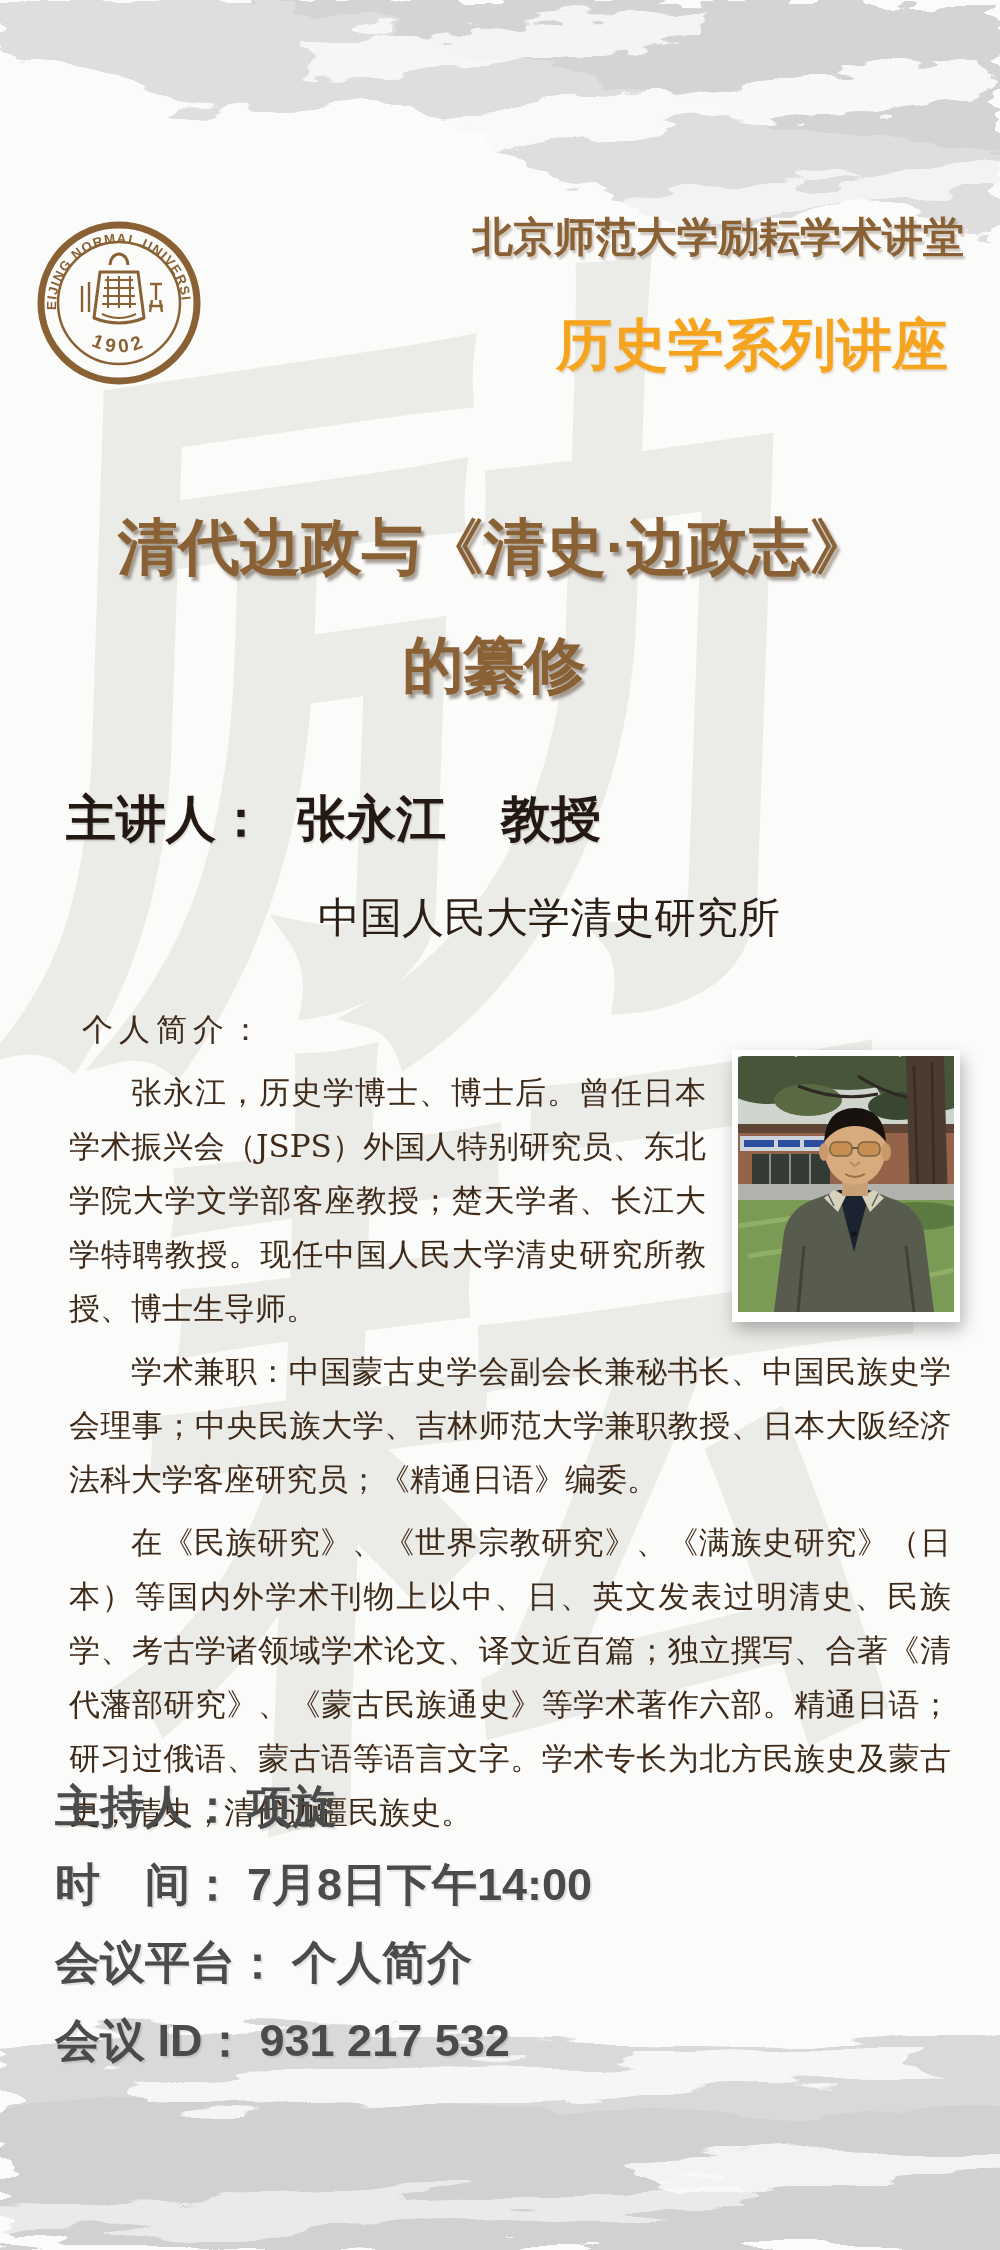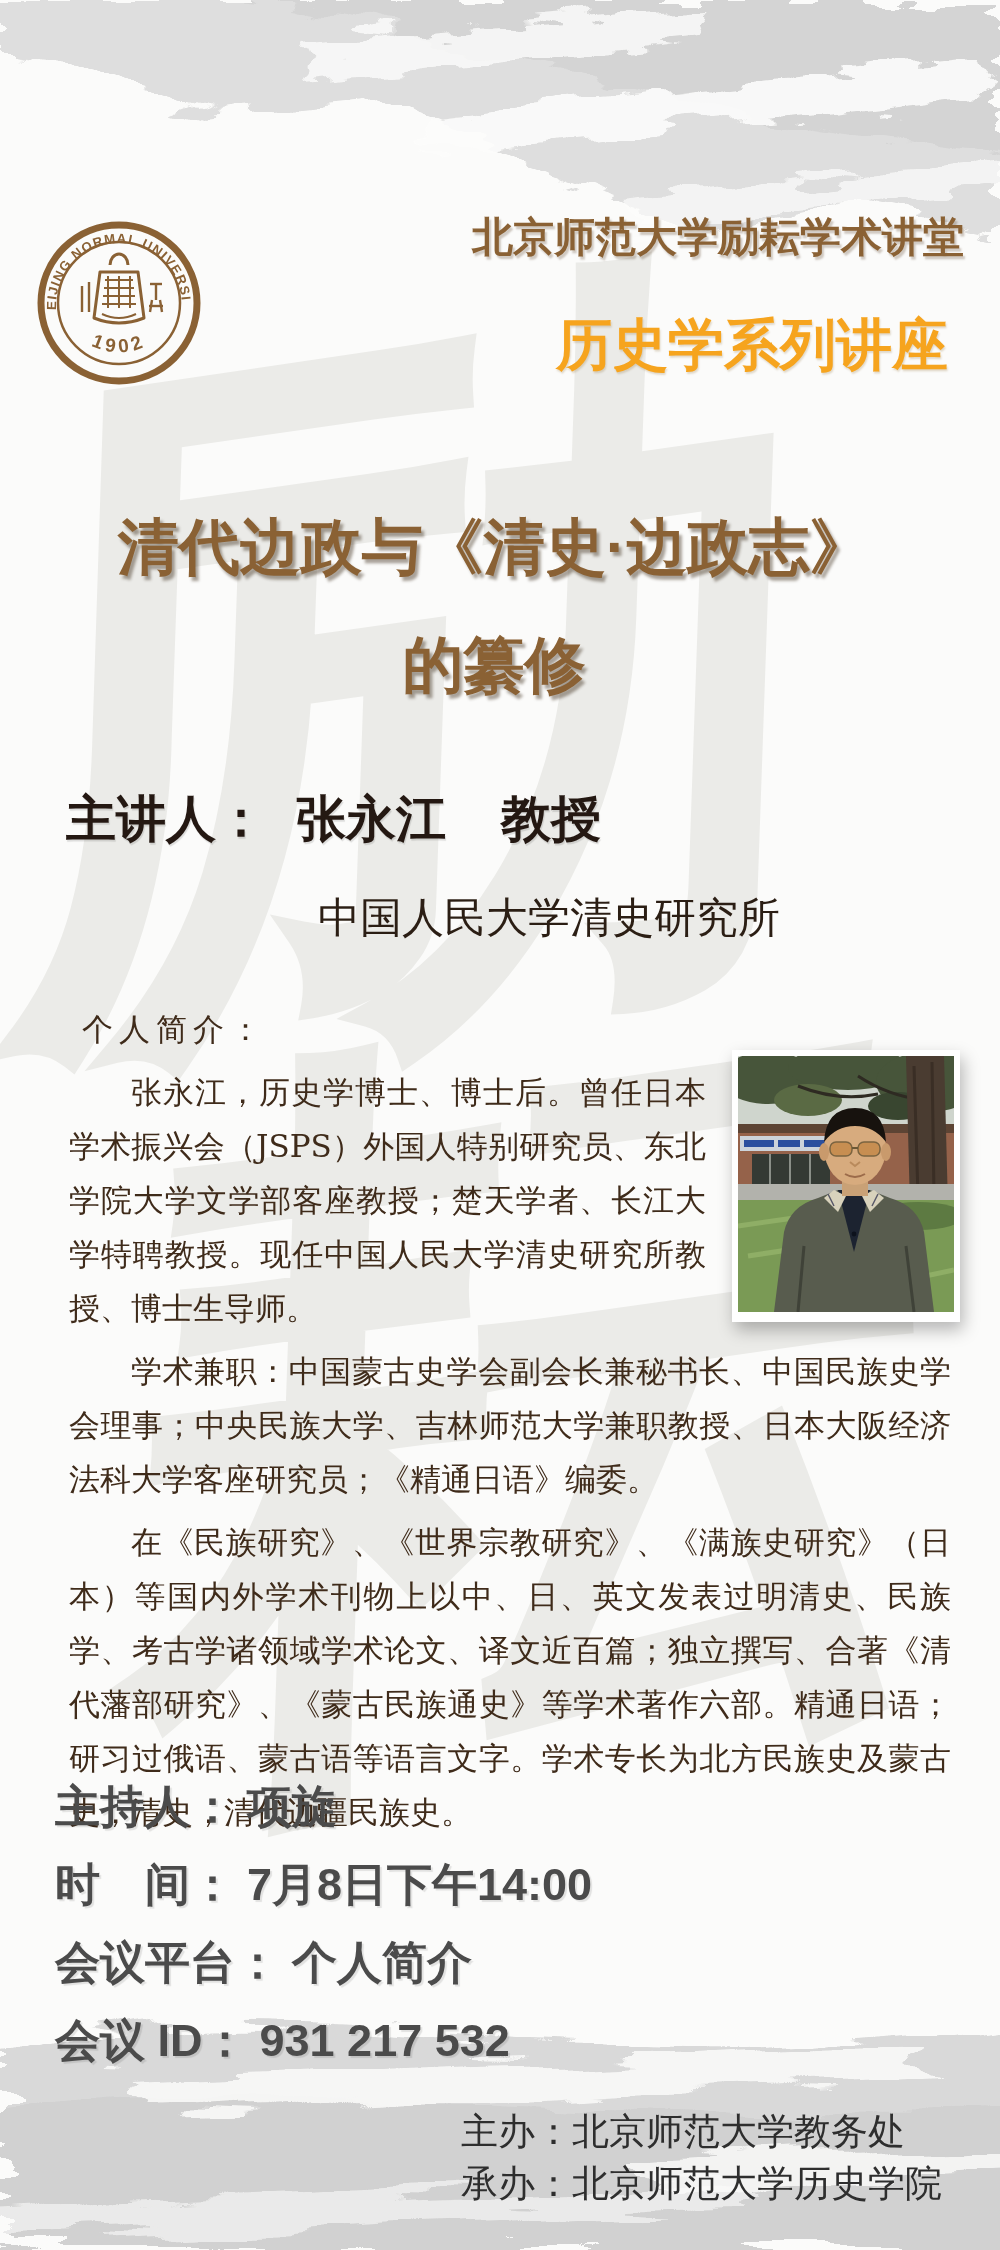--- a/index.html
+++ b/index.html
@@ -196,18 +196,14 @@
     <p>在《民族研究》、《世界宗教研究》、《满族史研究》（日本）等国内外学术刊物上以中、日、英文发表过明清史、民族学、考古学诸领域学术论文、译文近百篇；独立撰写、合著《清代藩部研究》、《蒙古民族通史》等学术著作六部。精通日语；研习过俄语、蒙古语等语言文字。学术专长为北方民族史及蒙古史，清史，清代边疆民族史。</p>
   </div>
 
   <div class="details">
     <div><span>主持人：</span><span class="val">项旋</span></div>
     <div><span>时　间：</span><span class="val">7月8日下午14:00</span></div>
     <div><span>会议平台：</span><span class="val">个人简介</span></div>
     <div><span>会议 ID：</span><span class="val">931 217 532</span></div>
   </div>
 
-  <div class="footer">
-    <div>主办：北京师范大学教务处</div>
-    <div>承办：北京师范大学历史学院</div>
-  </div>
 
 </div>
 
 </body></html>

